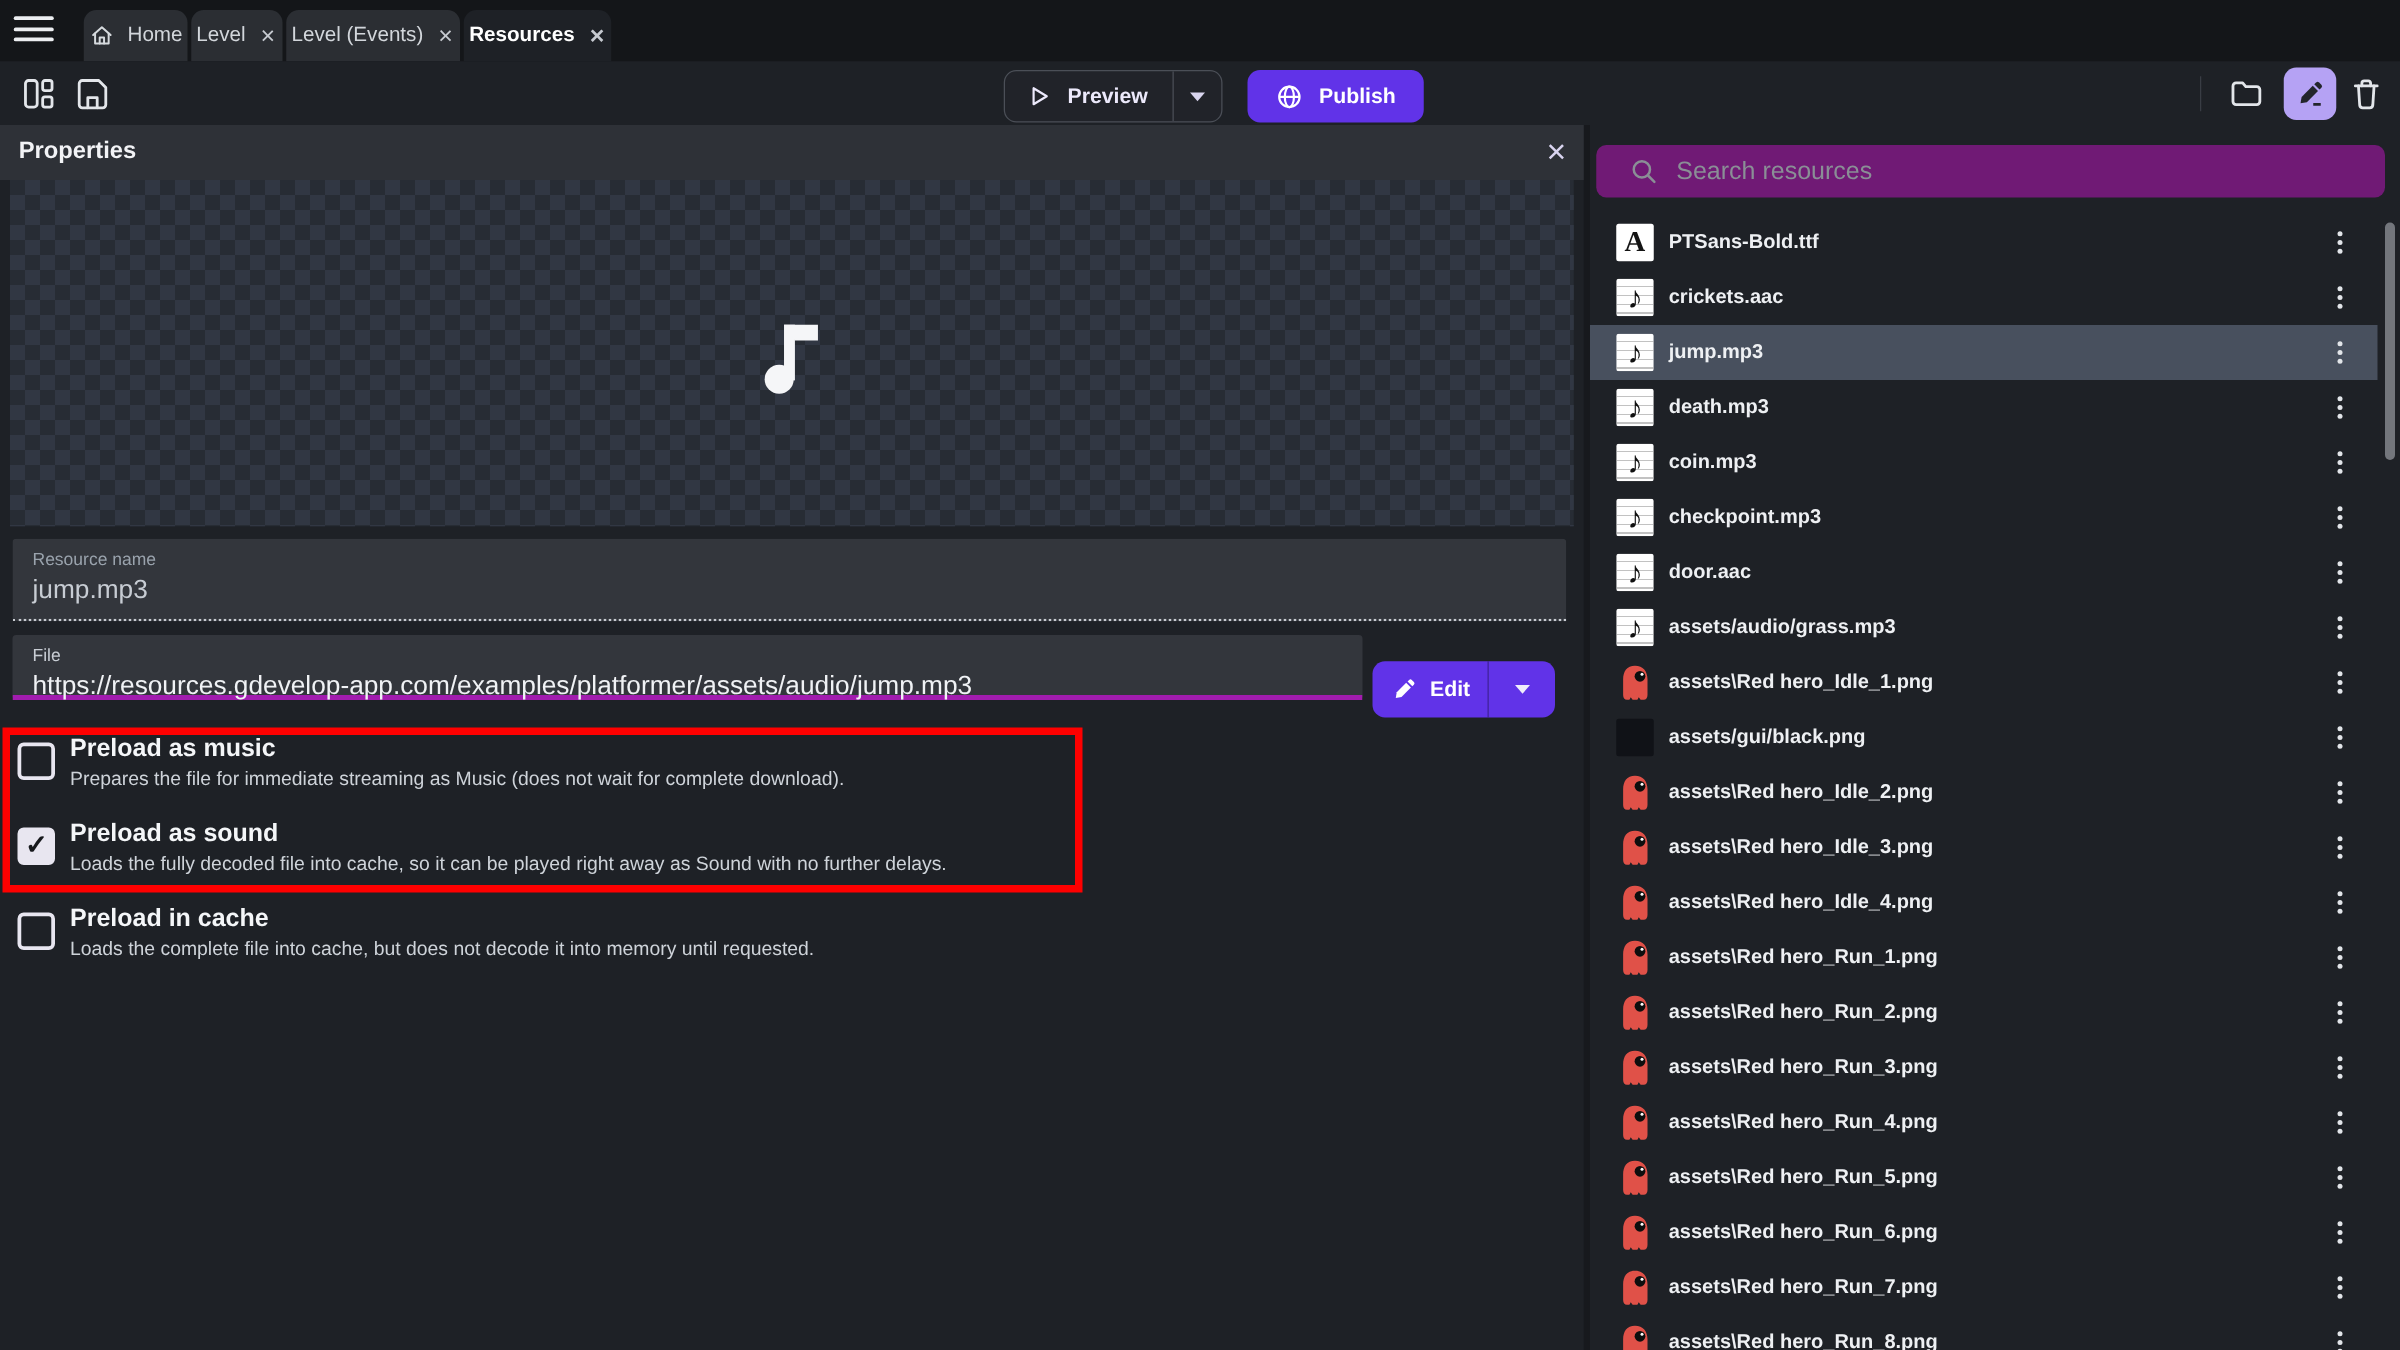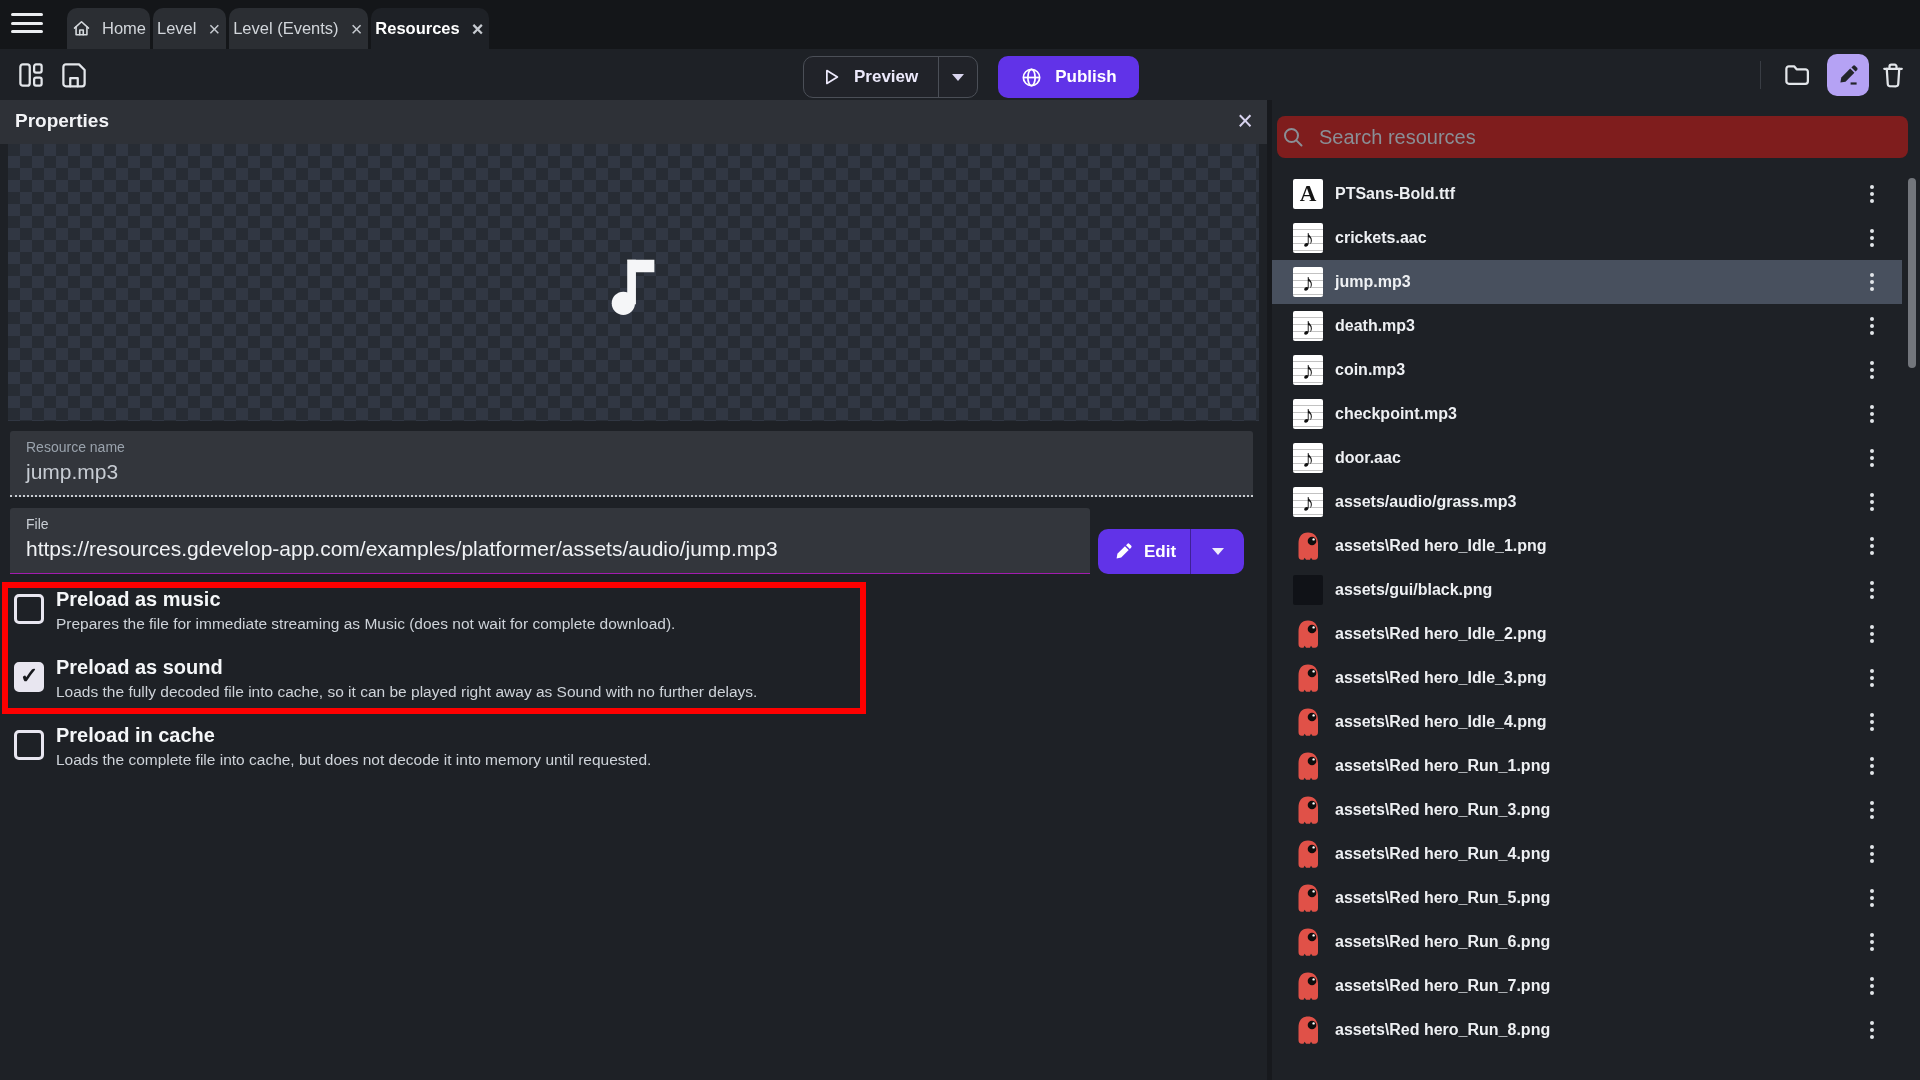--- a/index.html
+++ b/index.html
@@ -49,21 +49,21 @@
     background-image:
       linear-gradient(45deg,#313743 25%,transparent 25%,transparent 75%,#313743 75%),
       linear-gradient(45deg,#313743 25%,transparent 25%,transparent 75%,#313743 75%);
     background-size:24px 24px;background-position:0 0,12px 12px;
     display:flex;align-items:center;justify-content:center;}
 
   .field{position:absolute;background:#33363c;border-radius:3px 3px 0 0;box-sizing:border-box;}
   .field .flabel{position:absolute;left:16px;top:8px;font-size:14px;color:#9aa3ad;}
   .field .fvalue{position:absolute;left:16px;top:29px;font-size:21px;color:#c7ccd3;white-space:nowrap;}
   .f-name{left:10px;top:331px;width:1243px;height:66px;border-bottom:2px dotted #c9cdd2;}
-  .f-file{left:10px;top:408px;width:1080px;height:66px;border-bottom:1px solid #a21caf;}
+  .f-file{left:10px;top:408px;width:1080px;height:52px;border-bottom:4px solid #a21caf;}
   .f-file .flabel{color:#c9ced5;}
   .f-file .fvalue{color:#f0f2f5;}
 
   .btn-edit{position:absolute;left:1098px;top:429px;width:146px;height:45px;background:#6133e8;
        border-radius:10px;display:flex;align-items:stretch;overflow:hidden;}
   .btn-edit .main{display:flex;align-items:center;gap:11px;padding:0 14px 0 16px;cursor:pointer;}
   .btn-edit .label{font-size:17px;font-weight:700;color:#ffffff;}
   .btn-edit .arrow{display:flex;align-items:center;justify-content:center;flex:1;
        border-left:1px solid rgba(0,0,0,0.35);cursor:pointer;}
   .btn-edit .caret{border-top-color:#efecfb;}
@@ -75,22 +75,22 @@
   .cb.checked::after{content:"\2713";position:absolute;left:3px;top:-2px;font-size:22px;
       font-weight:700;color:#17191d;}
   .opt-title{position:absolute;left:56px;top:0;font-size:20px;font-weight:700;color:#f4f6f8;}
   .opt-desc{position:absolute;left:56px;top:27px;font-size:15.5px;color:#ced3d9;}
 
   .red-box{position:absolute;left:2px;top:582px;width:864px;height:132px;
       border:6px solid #fe0000;box-sizing:border-box;z-index:5;}
 
   
   .rpanel{position:absolute;left:1272px;top:100px;width:648px;height:980px;background:#1e2126;}
-  .searchbox{position:absolute;left:5px;top:16px;width:631px;height:42px;background:#7f1d1d;
-      border-radius:8px;display:flex;align-items:center;gap:14px;padding:0 4px;box-sizing:border-box;cursor:text;}
+  .searchbox{position:absolute;left:5px;top:16px;width:631px;height:42px;background:#701a75;
+      border-radius:8px;display:flex;align-items:center;gap:14px;padding:0 26px;box-sizing:border-box;cursor:text;}
   .searchbox .ph{font-size:20px;color:#8a8f96;}
   .res-list{position:absolute;left:0;top:72px;width:630px;}
   .res-row{display:flex;align-items:center;gap:12px;height:44px;padding:0 20px 0 21px;cursor:pointer;}
   .res-row.selected{background:#48505e;}
   .res-label{font-size:16px;font-weight:700;color:#eef0f3;white-space:nowrap;}
   .kebab{margin-left:auto;width:20px;height:24px;position:relative;cursor:pointer;flex-shrink:0;}
   .kebab::before{content:"";position:absolute;left:8px;top:10px;width:4px;height:4px;border-radius:50%;
       background:#e2e5e9;box-shadow:0 -7px 0 #e2e5e9,0 7px 0 #e2e5e9;}
   .fi{width:30px;height:30px;border-radius:2px;flex-shrink:0;display:flex;align-items:center;
       justify-content:center;box-sizing:border-box;}
@@ -364,20 +364,31 @@
     <span class="kebab"></span>
   </div>
         <div class="res-row">
     <span class="fi fi-hero">
             <svg width="26" height="30" viewBox="0 0 24 30">
               <path fill="#e05148" d="M12 1.5C5.5 1.5 2.5 6 2.5 12.5V25c0 2.5 1.2 3.8 3 3.8h2l1.1-2.1 1.5 2.1h3.8l1.1-2.1 1.5 2.1H19c1.8 0 3-1.3 3-3.8V12.5C22 6 18.5 1.5 12 1.5z"></path>
               <circle cx="16" cy="10" r="4.3" fill="#0e0e0e"></circle>
               <circle cx="17.6" cy="8.4" r="1.2" fill="#ffffff"></circle>
             </svg>
           </span>
+    <span class="res-label">assets\Red hero_Run_2.png</span>
+    <span class="kebab"></span>
+  </div>
+        <div class="res-row">
+    <span class="fi fi-hero">
+            <svg width="26" height="30" viewBox="0 0 24 30">
+              <path fill="#e05148" d="M12 1.5C5.5 1.5 2.5 6 2.5 12.5V25c0 2.5 1.2 3.8 3 3.8h2l1.1-2.1 1.5 2.1h3.8l1.1-2.1 1.5 2.1H19c1.8 0 3-1.3 3-3.8V12.5C22 6 18.5 1.5 12 1.5z"></path>
+              <circle cx="16" cy="10" r="4.3" fill="#0e0e0e"></circle>
+              <circle cx="17.6" cy="8.4" r="1.2" fill="#ffffff"></circle>
+            </svg>
+          </span>
     <span class="res-label">assets\Red hero_Run_3.png</span>
     <span class="kebab"></span>
   </div>
         <div class="res-row">
     <span class="fi fi-hero">
             <svg width="26" height="30" viewBox="0 0 24 30">
               <path fill="#e05148" d="M12 1.5C5.5 1.5 2.5 6 2.5 12.5V25c0 2.5 1.2 3.8 3 3.8h2l1.1-2.1 1.5 2.1h3.8l1.1-2.1 1.5 2.1H19c1.8 0 3-1.3 3-3.8V12.5C22 6 18.5 1.5 12 1.5z"></path>
               <circle cx="16" cy="10" r="4.3" fill="#0e0e0e"></circle>
               <circle cx="17.6" cy="8.4" r="1.2" fill="#ffffff"></circle>
             </svg>

